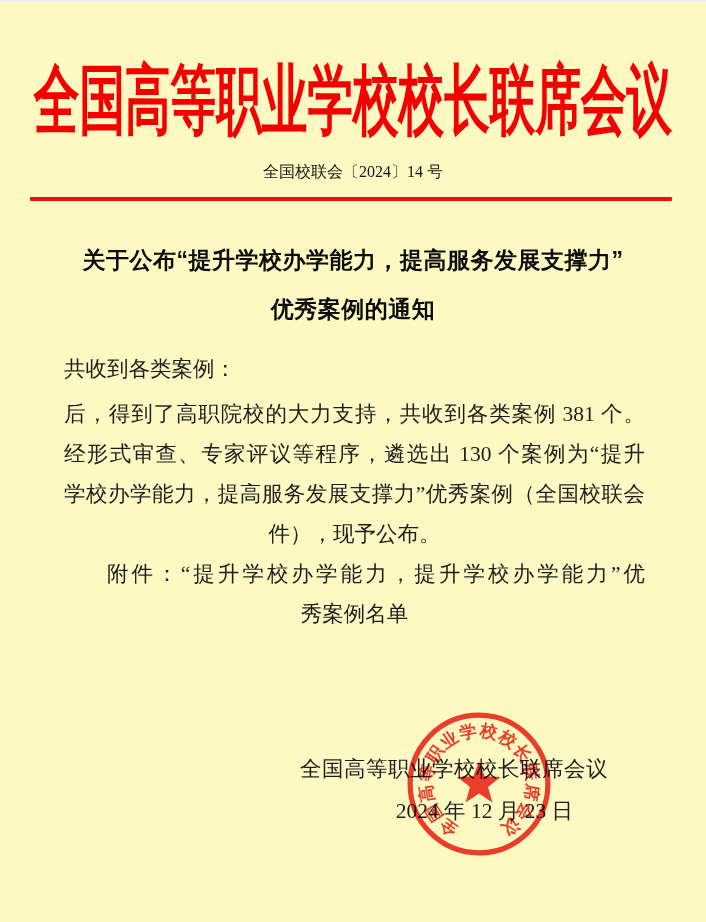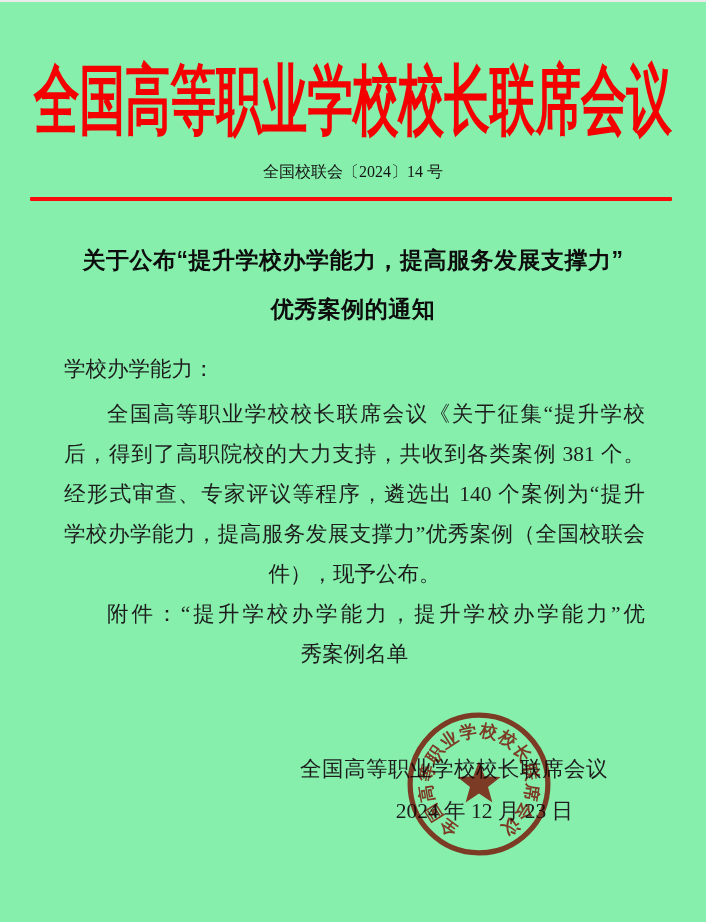--- a/index.html
+++ b/index.html
@@ -12,21 +12,21 @@
   html,body{background:#ffffff;}
   body{
     width:706px;height:922px;
     position:relative;
     overflow:hidden;
     font-family:"Liberation Serif","DejaVu Serif",serif;
     color:var(--ink);
   }
   .page{
     position:absolute;inset:0;
-    background:#86efac;
+    background:#fef9c3;
     border-top:2px solid #ececec;
   }
   
   .masthead{
     position:absolute;top:48px;left:0;right:0;height:100px;
     display:flex;justify-content:center;align-items:center;
   }
   .masthead-text{
     display:inline-block;
     white-space:nowrap;
@@ -128,26 +128,25 @@
 
   <div class="doc-number">全国校联会〔2024〕14 号</div>
 
   <div class="red-rule"></div>
 
   <div class="title">
     <div>关于公布“提升学校办学能力，提高服务发展支撑力”</div>
     <div>优秀案例的通知</div>
   </div>
 
-  <div class="salutation">学校办学能力：</div>
+  <div class="salutation">共收到各类案例：</div>
 
   <div class="body-lines">
-      <div class="body-line justify indent">全国高等职业学校校长联席会议《关于征集“提升学校</div>
       <div class="body-line justify">后，得到了高职院校的大力支持，共收到各类案例 381 个。</div>
-      <div class="body-line justify">经形式审查、专家评议等程序，遴选出 140 个案例为“提升</div>
+      <div class="body-line justify">经形式审查、专家评议等程序，遴选出 130 个案例为“提升</div>
       <div class="body-line justify">学校办学能力，提高服务发展支撑力”优秀案例（全国校联会</div>
       <div class="body-line">件），现予公布。</div>
       <div class="body-line justify indent">附件：“提升学校办学能力，提升学校办学能力”优</div>
       <div class="body-line">秀案例名单</div>
     </div>
 
   <div class="signature">全国高等职业学校校长联席会议</div>
 
   <div class="date">2024 年 12 月 23 日</div>
 

